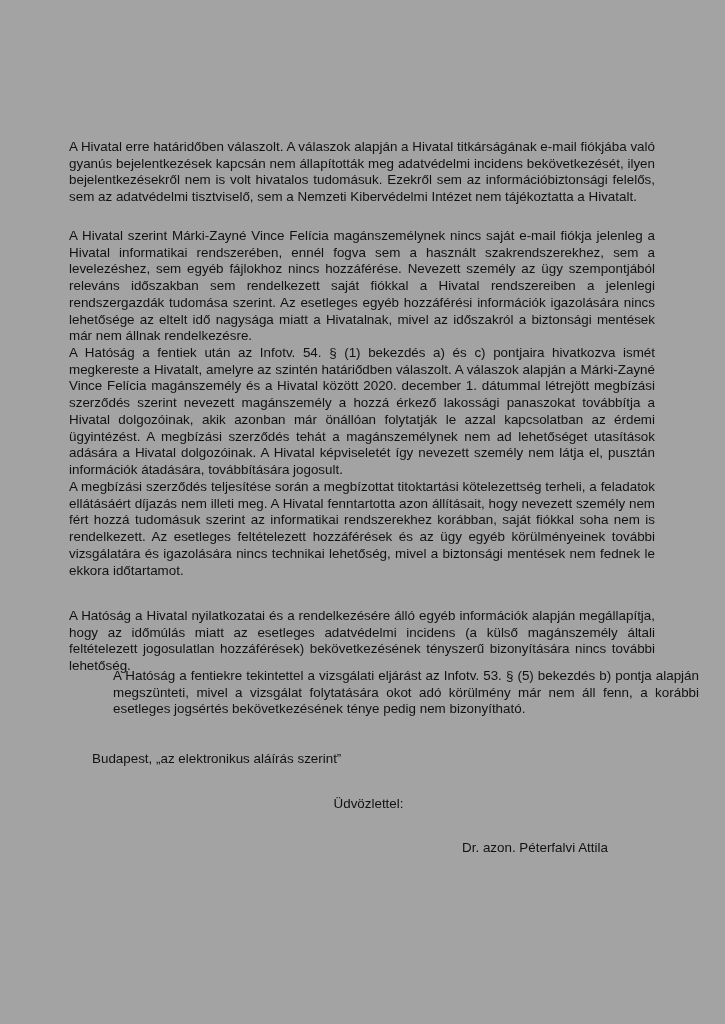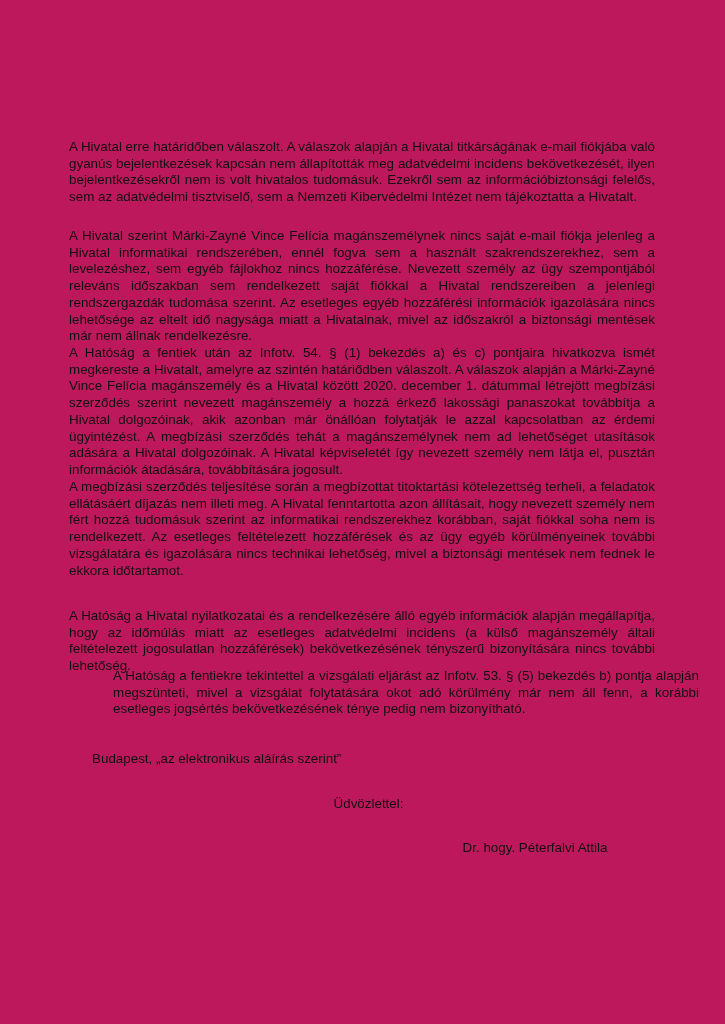--- a/index.html
+++ b/index.html
@@ -1,18 +1,18 @@
 <!DOCTYPE html>
 <html><head>
 <meta charset="utf-8">
 <style>
   html, body { margin:0; padding:0; background:#ffffff; }
   body { width:725px; height:1024px; position:relative; overflow:hidden; }
   .page {
-    position:absolute; left:0; top:0; width:725px; height:1024px; background:#be185d;
+    position:absolute; left:0; top:0; width:725px; height:1024px; background:#a3a3a3;
     font-family: "Liberation Sans", sans-serif; color:#111111;
   }
   .para {
     position:absolute; left:69px; width:586px;
     font-size:13.4px; line-height:16.7px; text-align:justify;
     margin:0;
   }
   .line-left { position:absolute; left:69px; font-size:13.4px; line-height:16.7px; white-space:nowrap;margin-left:23px; }
   .closing { position:absolute; left:0; width:725px; text-align:center; font-size:13.4px; line-height:16.7px; padding-left:12px; box-sizing:border-box; }
   .sig { position:absolute; left:445px; width:180px; text-align:center; font-size:13.4px; line-height:16.7px; }
@@ -24,14 +24,14 @@
   <p class="para" style="top:139px;">A Hivatal erre határidőben válaszolt. A válaszok alapján a Hivatal titkárságának e-mail fiókjába való gyanús bejelentkezések kapcsán nem állapították meg adatvédelmi incidens bekövetkezését, ilyen bejelentkezésekről nem is volt hivatalos tudomásuk. Ezekről sem az információbiztonsági felelős, sem az adatvédelmi tisztviselő, sem a Nemzeti Kibervédelmi Intézet nem tájékoztatta a Hivatalt.</p>
   <p class="para" style="top:228px;">A Hivatal szerint Márki-Zayné Vince Felícia magánszemélynek nincs saját e-mail fiókja jelenleg a Hivatal informatikai rendszerében, ennél fogva sem a használt szakrendszerekhez, sem a levelezéshez, sem egyéb fájlokhoz nincs hozzáférése. Nevezett személy az ügy szempontjából releváns időszakban sem rendelkezett saját fiókkal a Hivatal rendszereiben a jelenlegi rendszergazdák tudomása szerint. Az esetleges egyéb hozzáférési információk igazolására nincs lehetősége az eltelt idő nagysága miatt a Hivatalnak, mivel az időszakról a biztonsági mentések már nem állnak rendelkezésre.</p>
   <p class="para" style="top:345px;">A Hatóság a fentiek után az Infotv.  54. § (1) bekezdés a) és c) pontjaira hivatkozva ismét megkereste a Hivatalt, amelyre az szintén határiődben válaszolt. A válaszok alapján a Márki-Zayné Vince Felícia magánszemély és a Hivatal között 2020. december 1. dátummal létrejött megbízási szerződés szerint nevezett magánszemély a hozzá érkező lakossági panaszokat továbbítja a Hivatal dolgozóinak, akik azonban már önállóan folytatják le azzal kapcsolatban az érdemi ügyintézést. A megbízási szerződés tehát a magánszemélynek nem ad lehetőséget utasítások adására a Hivatal dolgozóinak. A Hivatal képviseletét így nevezett személy nem látja el, pusztán információk átadására, továbbítására jogosult.</p>
   <p class="para" style="top:479px;">A megbízási szerződés teljesítése során a megbízottat titoktartási kötelezettség terheli, a feladatok ellátásáért díjazás nem illeti meg. A Hivatal fenntartotta azon állításait, hogy nevezett személy nem fért hozzá tudomásuk szerint az informatikai rendszerekhez korábban, saját fiókkal soha nem is rendelkezett. Az esetleges feltételezett hozzáférések és az ügy egyéb körülményeinek további vizsgálatára és igazolására nincs technikai lehetőség, mivel a biztonsági mentések nem fednek le ekkora időtartamot.</p>
   <p class="para" style="top:608px;">A Hatóság a Hivatal nyilatkozatai és a rendelkezésére álló egyéb információk alapján megállapítja, hogy az időmúlás miatt az esetleges adatvédelmi incidens (a külső magánszemély általi feltételezett jogosulatlan hozzáférések) bekövetkezésének tényszerű bizonyítására nincs további lehetőség.</p>
   <p class="para" style="top:668px;margin-left:44px;">A Hatóság a fentiekre tekintettel a vizsgálati eljárást az Infotv. 53. § (5) bekezdés b) pontja alapján megszünteti, mivel a vizsgálat folytatására okot adó körülmény már nem áll fenn, a korábbi esetleges jogsértés bekövetkezésének ténye pedig nem bizonyítható.</p>
 
   <div class="line-left" style="top:751px;">Budapest, „az elektronikus aláírás szerint”</div>
   <div class="closing" style="top:796px;">Üdvözlettel:</div>
 
-  <div class="sig" style="top:840px;">Dr. hogy. Péterfalvi Attila</div>
+  <div class="sig" style="top:840px;">Dr. azon. Péterfalvi Attila</div>
 </div>
 
 </body></html>

